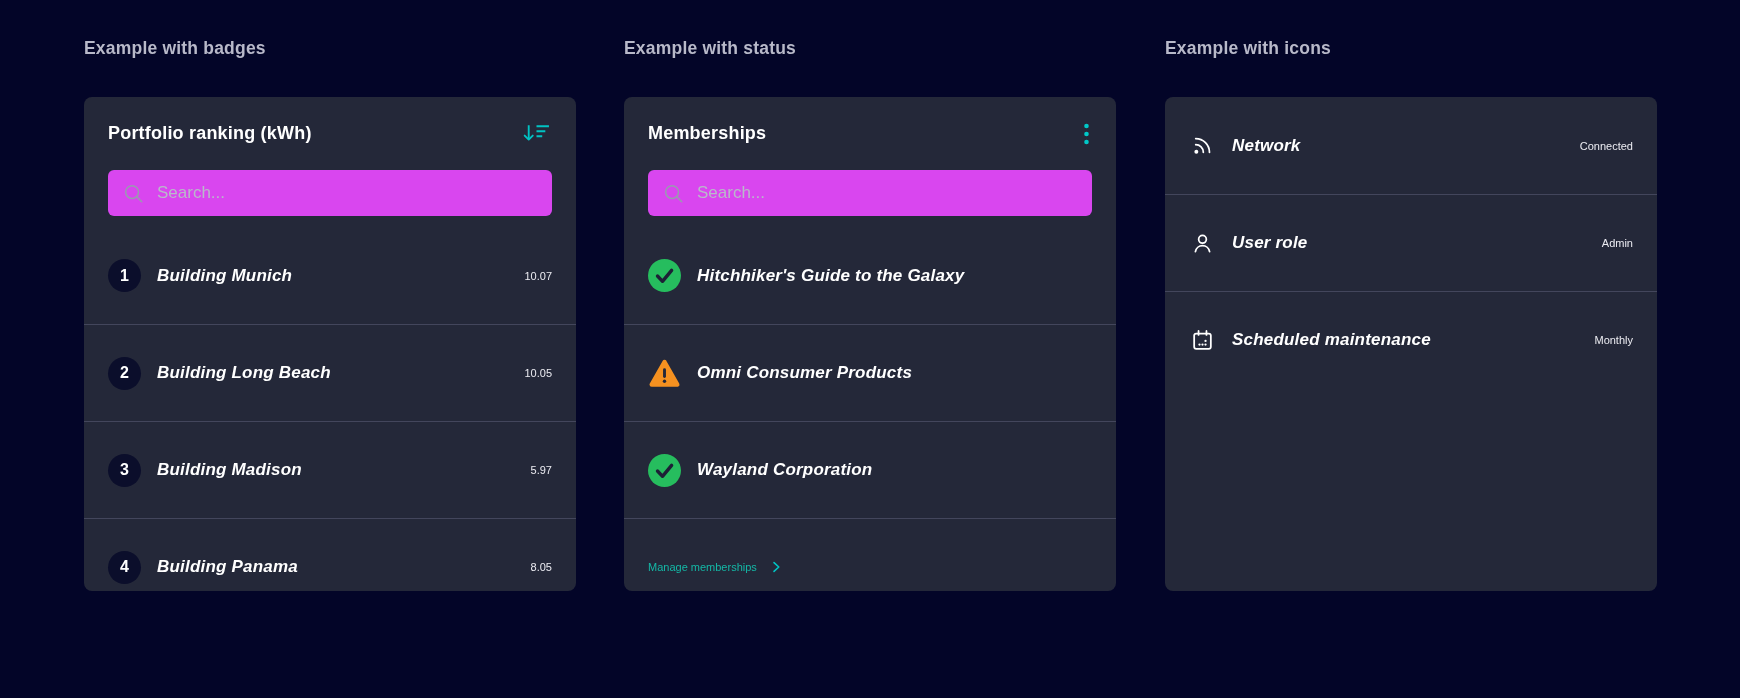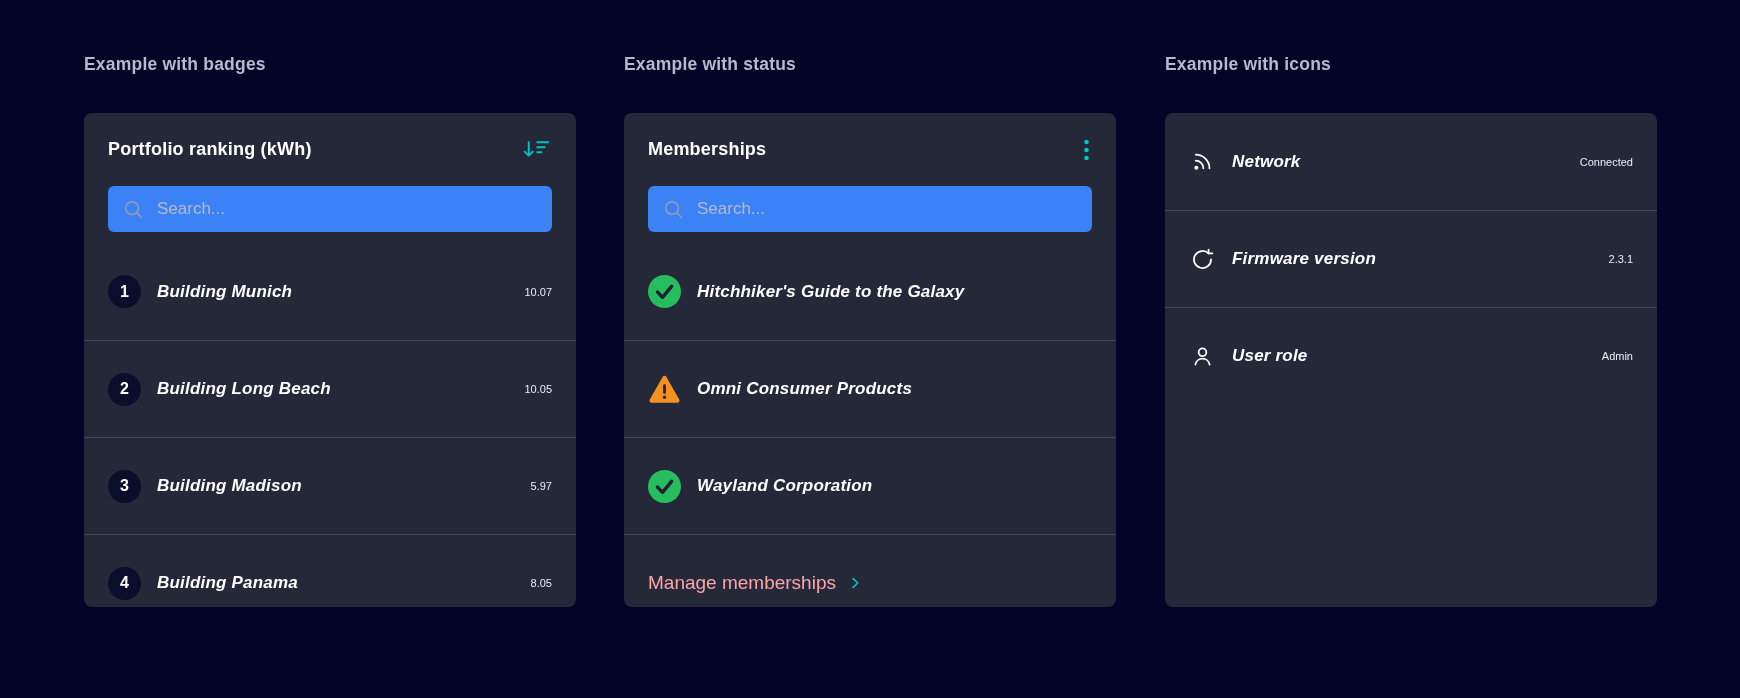--- a/index.html
+++ b/index.html
@@ -10,21 +10,21 @@
     position:relative;
     overflow:hidden;
     color:#fff;
   }
   .col { position:absolute; top:0; width:492px; }
   #col-badges { left:84px; }
   #col-status { left:624px; }
   #col-icons  { left:1165px; }
 
   .section-heading {
-    margin-top:53px;
+    margin-top:37px;
     font-size:17.5px;
     font-weight:600;
     color:#b8b9c9;
     letter-spacing:.2px;
     height:22px;
     line-height:22px;
   }
   .card {
     margin-top:38px;
     width:492px;
@@ -43,21 +43,21 @@
   }
   .card-title { font-size:18px; font-weight:700; color:#ffffff; letter-spacing:.2px; }
   .icon-btn {
     background:none; border:none; cursor:pointer;
     display:flex; align-items:center; justify-content:center;
     padding:2px;
   }
   .search-box {
     margin:0 24px;
     height:46px;
-    background:#3b82f6;
+    background:#d946ef;
     border-radius:6px;
     display:flex;
     align-items:center;
     padding:0 14px;
   }
   .search-box svg { flex:0 0 auto; margin-right:12px; }
   .search-input {
     flex:1; background:transparent; border:none; outline:none;
     color:#ffffff; font-size:17px; font-family:"Liberation Sans", sans-serif;
   }
@@ -85,21 +85,21 @@
 
   .footer-row {
     height:97px;
     display:flex; align-items:center;
     padding:0 24px;
     border-top:1px solid #43465c;
   }
   .link {
     display:flex; align-items:center; gap:11px;
     background:none; border:none; cursor:pointer;
-    color:#fca5a5; font-size:19px; font-family:"Liberation Sans", sans-serif;
+    color:#14b8a6; font-size:11px; font-family:"Liberation Sans", sans-serif;
   }
 
   
   .plain-list .row:first-child { border-top:none; }
   .plain-list .row { border-top:1px solid #43465c; }
   .info-icon { flex:0 0 auto; margin-right:17px; display:flex; width:26px; justify-content:center; }
 </style>
 </head>
 <body>
 
@@ -232,32 +232,37 @@
             <path d="M5.5 11.2 a7.3 7.3 0 0 1 7.3 7.3" stroke="#fff" stroke-width="1.7" stroke-linecap="round"></path>
             <path d="M5.5 5.3 a13.2 13.2 0 0 1 13.2 13.2" stroke="#fff" stroke-width="1.7" stroke-linecap="round"></path>
           </svg>
         </span>
         <span class="row-name">Network</span>
         <span class="row-value">Connected</span>
       </div>
       <div class="row">
         <span class="info-icon">
           <svg width="25" height="25" viewBox="0 0 24 24" fill="none">
-            <path d="M20.2 12 a8.2 8.2 0 1 1 -2.4 -5.8" stroke="#fff" stroke-width="1.7" stroke-linecap="round"></path>
-            <polyline points="17.8,2.6 17.8,6.2 21.4,6.2" stroke="#fff" stroke-width="1.7" stroke-linecap="round" stroke-linejoin="round"></polyline>
-          </svg>
-        </span>
-        <span class="row-name">Firmware version</span>
-        <span class="row-value">2.3.1</span>
+            <circle cx="12" cy="8" r="3.7" stroke="#fff" stroke-width="1.7"></circle>
+            <path d="M5.2 19.8 a6.9 6.9 0 0 1 13.6 0" stroke="#fff" stroke-width="1.7" stroke-linecap="round"></path>
+          </svg>
+        </span>
+        <span class="row-name">User role</span>
+        <span class="row-value">Admin</span>
       </div>
       <div class="row">
         <span class="info-icon">
           <svg width="25" height="25" viewBox="0 0 24 24" fill="none">
-            <circle cx="12" cy="8" r="3.7" stroke="#fff" stroke-width="1.7"></circle>
-            <path d="M5.2 19.8 a6.9 6.9 0 0 1 13.6 0" stroke="#fff" stroke-width="1.7" stroke-linecap="round"></path>
-          </svg>
-        </span>
-        <span class="row-name">User role</span>
-        <span class="row-value">Admin</span>
+            <rect x="4" y="5.3" width="16" height="14.7" rx="2" stroke="#fff" stroke-width="1.7"></rect>
+            <line x1="8.2" y1="2.8" x2="8.2" y2="6.6" stroke="#fff" stroke-width="1.7" stroke-linecap="round"></line>
+            <line x1="15.8" y1="2.8" x2="15.8" y2="6.6" stroke="#fff" stroke-width="1.7" stroke-linecap="round"></line>
+            <circle cx="14.9" cy="12.4" r="1.1" fill="#fff"></circle>
+            <circle cx="9.1" cy="15.9" r="1.1" fill="#fff"></circle>
+            <circle cx="12" cy="15.9" r="1.1" fill="#fff"></circle>
+            <circle cx="14.9" cy="15.9" r="1.1" fill="#fff"></circle>
+          </svg>
+        </span>
+        <span class="row-name">Scheduled maintenance</span>
+        <span class="row-value">Monthly</span>
       </div>
     </div>
   </div>
 </div>
 
 </body></html>

